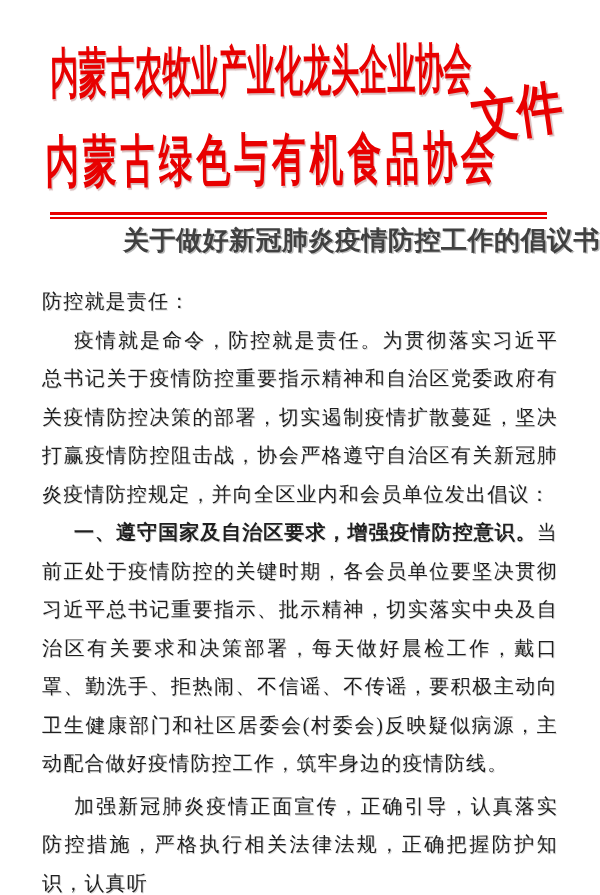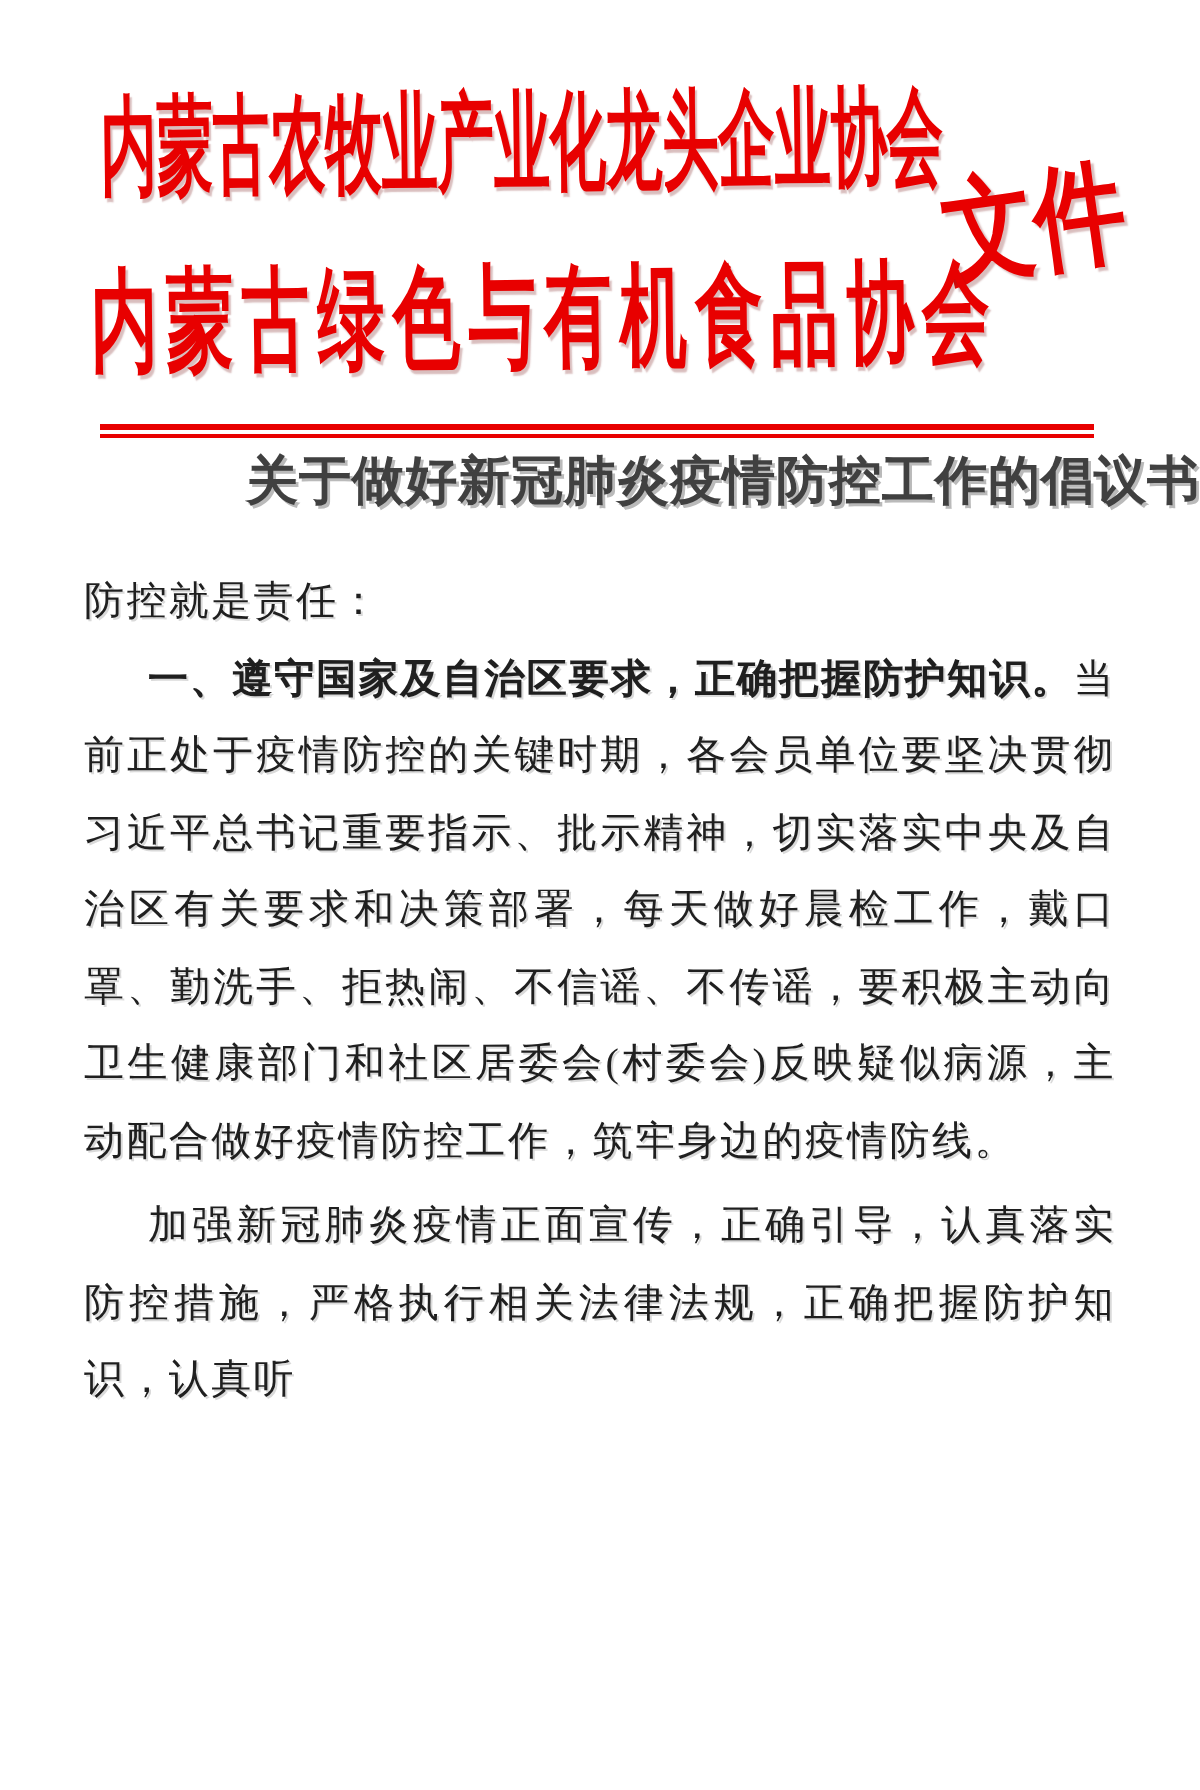--- a/index.html
+++ b/index.html
@@ -113,17 +113,18 @@
     <div class="org-line org-line1">内蒙古农牧业产业化龙头企业协会</div>
     <div class="doc-type">文件</div>
     <div class="org-line org-line2">内蒙古绿色与有机食品协会</div>
     <div class="red-rule"></div>
   </div>
 
   <h1 class="doc-title">关于做好新冠肺炎疫情防控工作的倡议书</h1>
 
   <div class="body-text">
     <p class="salutation">防控就是责任：</p>
-    <p class="para"><span class="para-lead">一、遵守国家及自治区要求，正确把握防护知识。</span><span>当前正处于疫情防控的关键时期，各会员单位要坚决贯彻习近平总书记重要指示、批示精神，切实落实中央及自治区有关要求和决策部署，每天做好晨检工作，戴口罩、勤洗手、拒热闹、不信谣、不传谣，要积极主动向卫生健康部门和社区居委会(村委会)反映疑似病源，主动配合做好疫情防控工作，筑牢身边的疫情防线。</span></p>
+    <p class="para"><span>疫情就是命令，防控就是责任。为贯彻落实习近平总书记关于疫情防控重要指示精神和自治区党委政府有关疫情防控决策的部署，切实遏制疫情扩散蔓延，坚决打赢疫情防控阻击战，协会严格遵守自治区有关新冠肺炎疫情防控规定，并向全区业内和会员单位发出倡议：</span></p>
+    <p class="para"><span class="para-lead">一、遵守国家及自治区要求，增强疫情防控意识。</span><span>当前正处于疫情防控的关键时期，各会员单位要坚决贯彻习近平总书记重要指示、批示精神，切实落实中央及自治区有关要求和决策部署，每天做好晨检工作，戴口罩、勤洗手、拒热闹、不信谣、不传谣，要积极主动向卫生健康部门和社区居委会(村委会)反映疑似病源，主动配合做好疫情防控工作，筑牢身边的疫情防线。</span></p>
     <p class="para p3"><span>加强新冠肺炎疫情正面宣传，正确引导，认真落实防控措施，严格执行相关法律法规，正确把握防护知识，认真听</span></p>
   </div>
 
 </div>
 
 </body></html>

